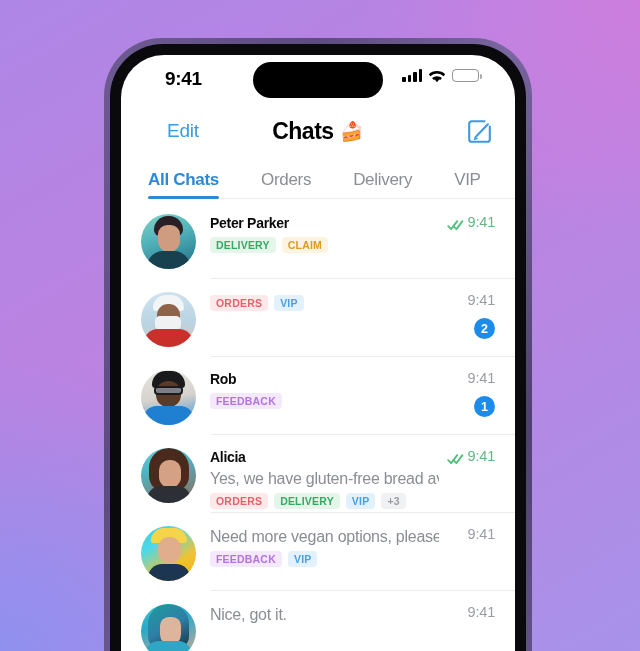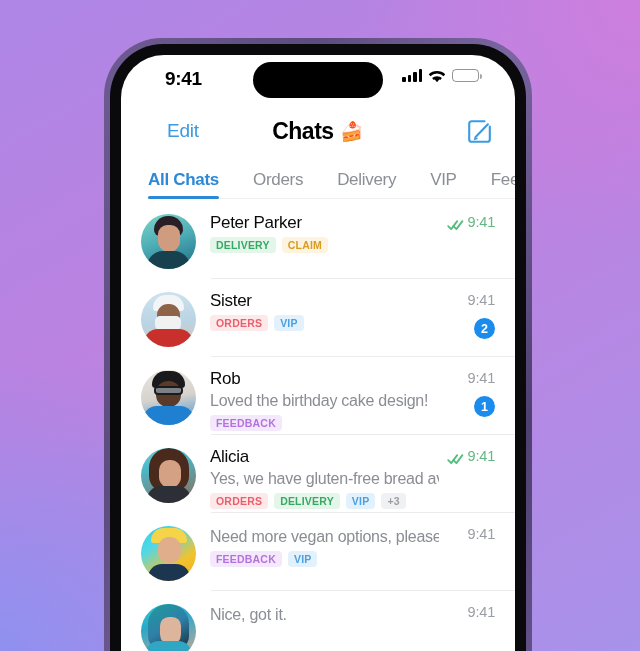--- a/index.html
+++ b/index.html
@@ -157,21 +157,21 @@
     position: absolute;
     right: 22px;
     width: 27px;
     height: 27px;
   }
 
   
   .tab-strip {
     display: flex;
     align-items: flex-end;
-    gap: 8px;
+    gap: 16px;
     padding: 8px 0 0 14px;
     height: 44px;
     overflow: hidden;
     position: relative;
   }
 
   .tab {
     position: relative;
     font-size: 17px;
     color: #8b8e95;
@@ -229,22 +229,22 @@
   }
 
   .chat-body {
     flex: 1;
     min-width: 0;
     padding-left: 14px;
     padding-top: 1px;
   }
 
   .chat-name {
-    font-size: 17px;
-    font-weight: normal;
+    font-size: 14px;
+    font-weight: bold;
     color: #0a0a0a;
     letter-spacing: -0.3px;
     line-height: 20px;
   }
 
   .chat-preview {
     font-size: 16px;
     color: #8a8d93;
     letter-spacing: -0.25px;
     line-height: 21px;
@@ -424,21 +424,20 @@
             </div>
           </div>
           <div class="chat-row">
             <div class="avatar av-sister">
               <span class="cap"></span>
               <span class="face"></span>
               <span class="mask"></span>
               <span class="torso"></span>
             </div>
             <div class="chat-body">
-              <div class="chat-name">Sister</div>
               <div class="tag-row">
                 <span class="tag tag-orders">ORDERS</span>
                 <span class="tag tag-vip">VIP</span>
               </div>
             </div>
             <div class="chat-meta">
               <div class="meta-top">
                 <span class="time">9:41</span>
               </div>
               <div class="badge">2</div>
@@ -446,21 +445,20 @@
           </div>
           <div class="chat-row">
             <div class="avatar av-rob">
               <span class="beanie"></span>
               <span class="face"></span>
               <span class="glass"></span>
               <span class="torso"></span>
             </div>
             <div class="chat-body">
               <div class="chat-name">Rob</div>
-              <div class="chat-preview">Loved the birthday cake design!</div>
               <div class="tag-row">
                 <span class="tag tag-feedback">FEEDBACK</span>
               </div>
             </div>
             <div class="chat-meta">
               <div class="meta-top">
                 <span class="time">9:41</span>
               </div>
               <div class="badge">1</div>
             </div>

